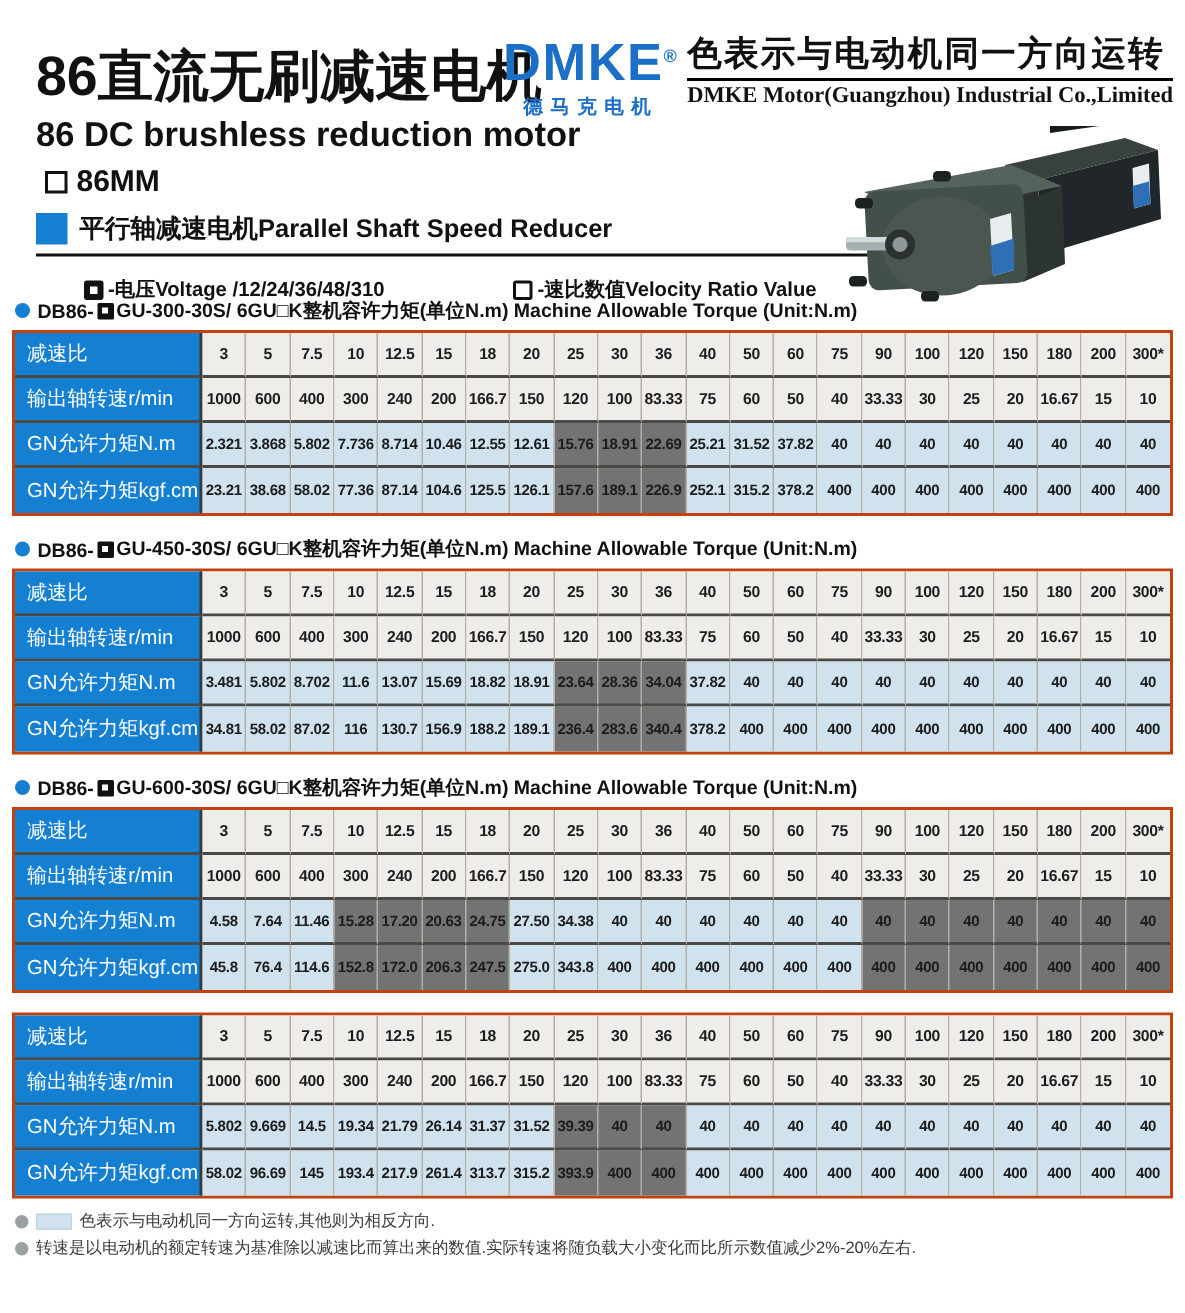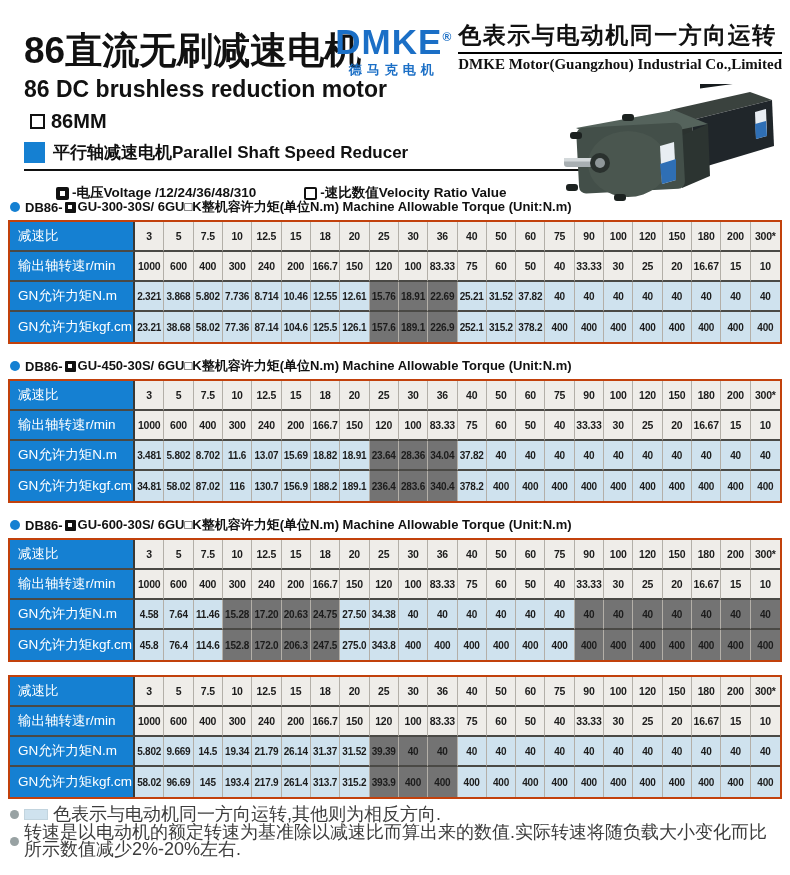--- a/index.html
+++ b/index.html
@@ -11,21 +11,21 @@
   .hdr{ position:relative; padding:30px 8px 0 24px; height:198px; }
   .title-cn{ font-size:37px; font-weight:800; letter-spacing:0; line-height:42px; }
   .title-en{ font-size:23px; font-weight:800; margin-top:4px; }
   .size-row{ display:flex; align-items:center; gap:6px; margin:7px 0 0 6px; }
   .open-sq{ width:15px; height:15px; border:2.5px solid #111; background:#fff; display:inline-block; }
   .size-lbl{ font-size:20px; font-weight:600; }
   .section-row{ display:flex; align-items:center; gap:8px; margin-top:8px; width:556px;
                 border-bottom:2px solid #111; padding-bottom:5px; }
   .blue-sq{ width:21px; height:21px; background:var(--accent-blue); display:inline-block; }
   .section-title{ font-size:17px; font-weight:800; letter-spacing:0; }
-  .legend-row{ display:flex; gap:48px; margin:13px 0 0 32px; align-items:center; }
+  .legend-row{ display:flex; gap:86px; margin:13px 0 0 32px; align-items:center; }
   .legend-item{ display:flex; align-items:center; gap:3px; font-size:13.5px; font-weight:600; color:#111; }
   .dot-sq{ width:13px; height:13px; background:#111; border-radius:2px; position:relative; display:inline-block; }
   .dot-sq::after{ content:""; position:absolute; left:4px; top:4px; width:5px; height:5px; background:#fff; }
   .ratio-sq{ width:13px; height:13px; border:2px solid #111; border-radius:2px; background:#fff; display:inline-block; }
 
   
   .brand{ position:absolute; top:20px; right:8px; display:flex; align-items:flex-start; gap:6px; }
   .logo-left{ display:flex; flex-direction:column; align-items:center; }
   .logo-word{ font-size:35px; font-weight:800; color:var(--logo-blue); letter-spacing:1px; line-height:34px; }
   .logo-word sup{ font-size:12px; }
@@ -54,21 +54,21 @@
   .cell.end{ border-right:none; }
   .cell.last{ border-bottom:none; }
   .rh{ background:var(--accent-blue); color:#fff; justify-content:flex-start; padding-left:8px;
        font-size:13.5px; font-weight:500; border-right:2px solid #3a3935; }
   .c-hdr{ background:var(--header-cell-bg); font-size:10.5px; font-weight:700; letter-spacing:-0.2px; }
   .c-same{ background:var(--same-direction-cell); font-size:10px; font-weight:700; letter-spacing:-0.2px; }
   .c-rev{ background:#737373; font-size:10px; font-weight:700; letter-spacing:-0.2px; }
 
   
   .notes{ padding:6px 8px 0 10px; }
-  .note{ display:flex; align-items:center; gap:5px; font-size:18px; color:#3c3c3c; line-height:17px; margin-top:1px; }
+  .note{ display:flex; align-items:center; gap:5px; font-size:11px; color:#3c3c3c; line-height:17px; margin-top:1px; }
   .nbullet{ width:9px; height:9px; border-radius:50%; background:#98a2a3; flex:0 0 auto; }
   .swatch{ width:24px; height:11px; background:var(--same-direction-cell); border:1px solid #c2d4de; flex:0 0 auto; }
 </style>
 </head>
 <body>
 
 <div class="page">
 
   <div class="hdr">
     <div class="title-cn">86直流无刷减速电机</div>

